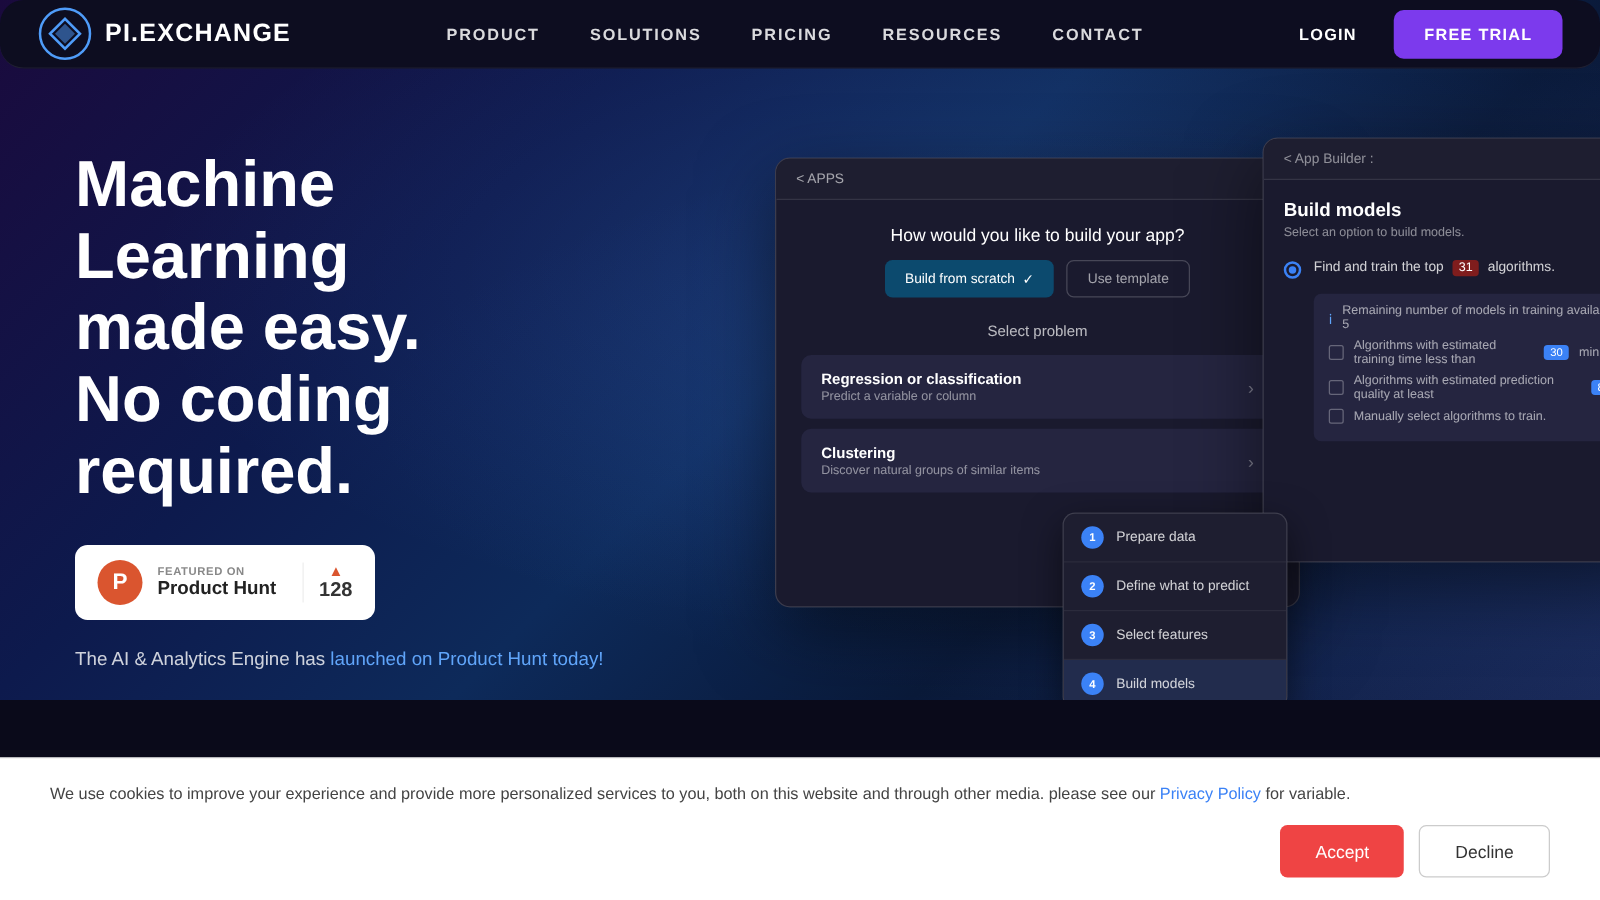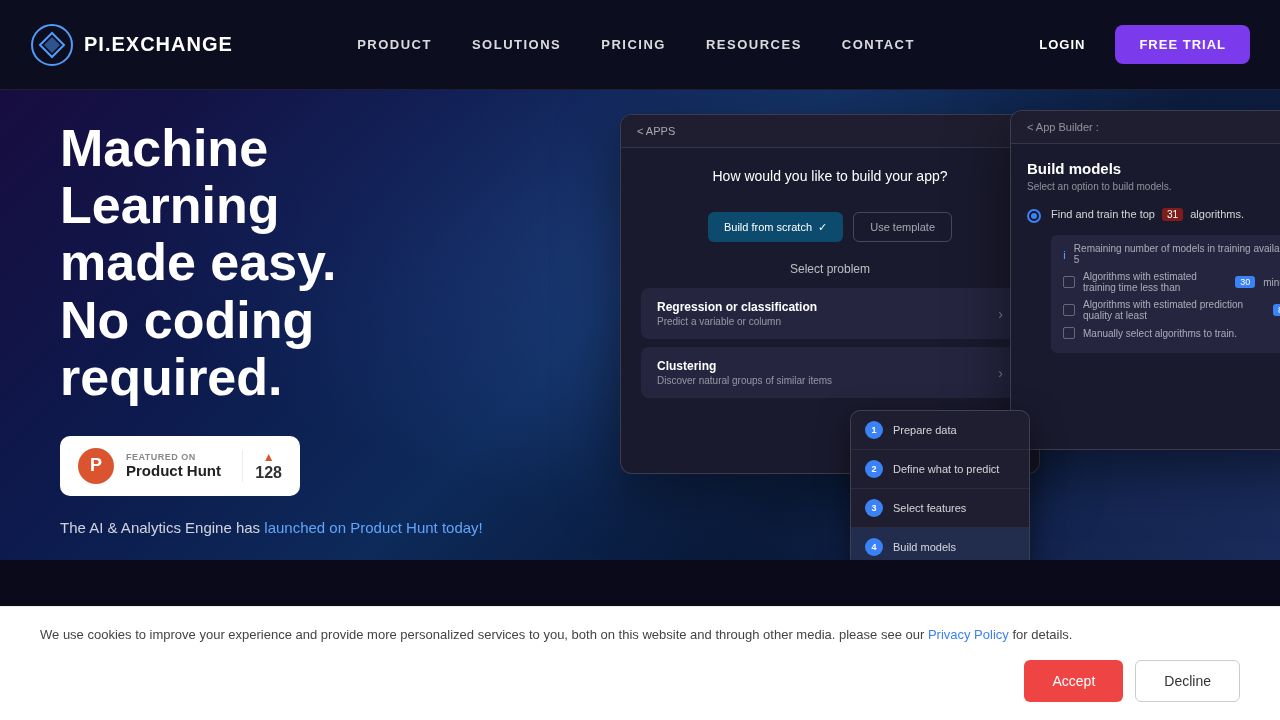--- a/index.html
+++ b/index.html
@@ -2,28 +2,29 @@
 <html><head>
   <meta charset="utf-8">
   <style>
     * { margin: 0; padding: 0; box-sizing: border-box; }
     body { font-family: 'Arial', sans-serif; width: 1280px; height: 720px; overflow: hidden; background: #0a0a1a; }
 
     
     .navbar {
       position: fixed;
       top: 0; left: 0; right: 0;
-      height: 90px;
+      height: 55px;
       background: #0d0d20;
       display: flex;
       align-items: center;
       justify-content: space-between;
       padding: 0 30px;
       z-index: 100;
       border-bottom: 1px solid rgba(255,255,255,0.08);
+      border-radius: 19px;
     }
     .logo {
       display: flex;
       align-items: center;
       gap: 10px;
     }
     .logo-icon {
       width: 44px;
       height: 44px;
     }
@@ -191,21 +192,21 @@
       position: absolute;
       right: -40px;
       top: 110px;
       width: 700px;
       height: 480px;
     }
 
     .mockup-main {
       position: absolute;
       left: 0;
-      top: 4px;
+      top: 16px;
       width: 420px;
       height: 360px;
       background: #1a1a2e;
       border-radius: 12px;
       border: 1px solid rgba(255,255,255,0.15);
       overflow: hidden;
       box-shadow: 0 20px 60px rgba(0,0,0,0.5);
     }
     .mockup-header {
       background: #1e1e30;
@@ -224,21 +225,21 @@
       font-size: 11px;
     }
     .mockup-body {
       padding: 20px;
     }
     .mockup-question {
       color: white;
       font-size: 14px;
       font-weight: 500;
       text-align: center;
-      margin-bottom: 28px;
+      margin-bottom: 12px;
     }
     .mockup-options {
       display: flex;
       gap: 10px;
       justify-content: center;
       margin-bottom: 20px;
     }
     .mockup-btn-active {
       background: #0c4a6e;
       color: white;
@@ -576,19 +577,19 @@
       <div class="dropdown-item" style="background:rgba(59,130,246,0.15);">
         <div class="dropdown-num">4</div>
         <span class="dropdown-text">Build models</span>
       </div>
     </div>
   </div>
 </div>
 
 <div class="cookie-banner">
   <p class="cookie-text">
-    <span>We use cookies to improve your experience and provide more personalized services to you, both on this website and through other media. please see our </span><a href="#">Privacy Policy</a><span> for details.</span>
+    <span>We use cookies to improve your experience and provide more personalized services to you, both on this website and through other media. please see our </span><a href="#">Privacy Policy</a><span> for variable.</span>
   </p>
   <div class="cookie-buttons">
     <button class="accept-btn">Accept</button>
     <button class="decline-btn">Decline</button>
   </div>
 </div>
 
 </body></html>

